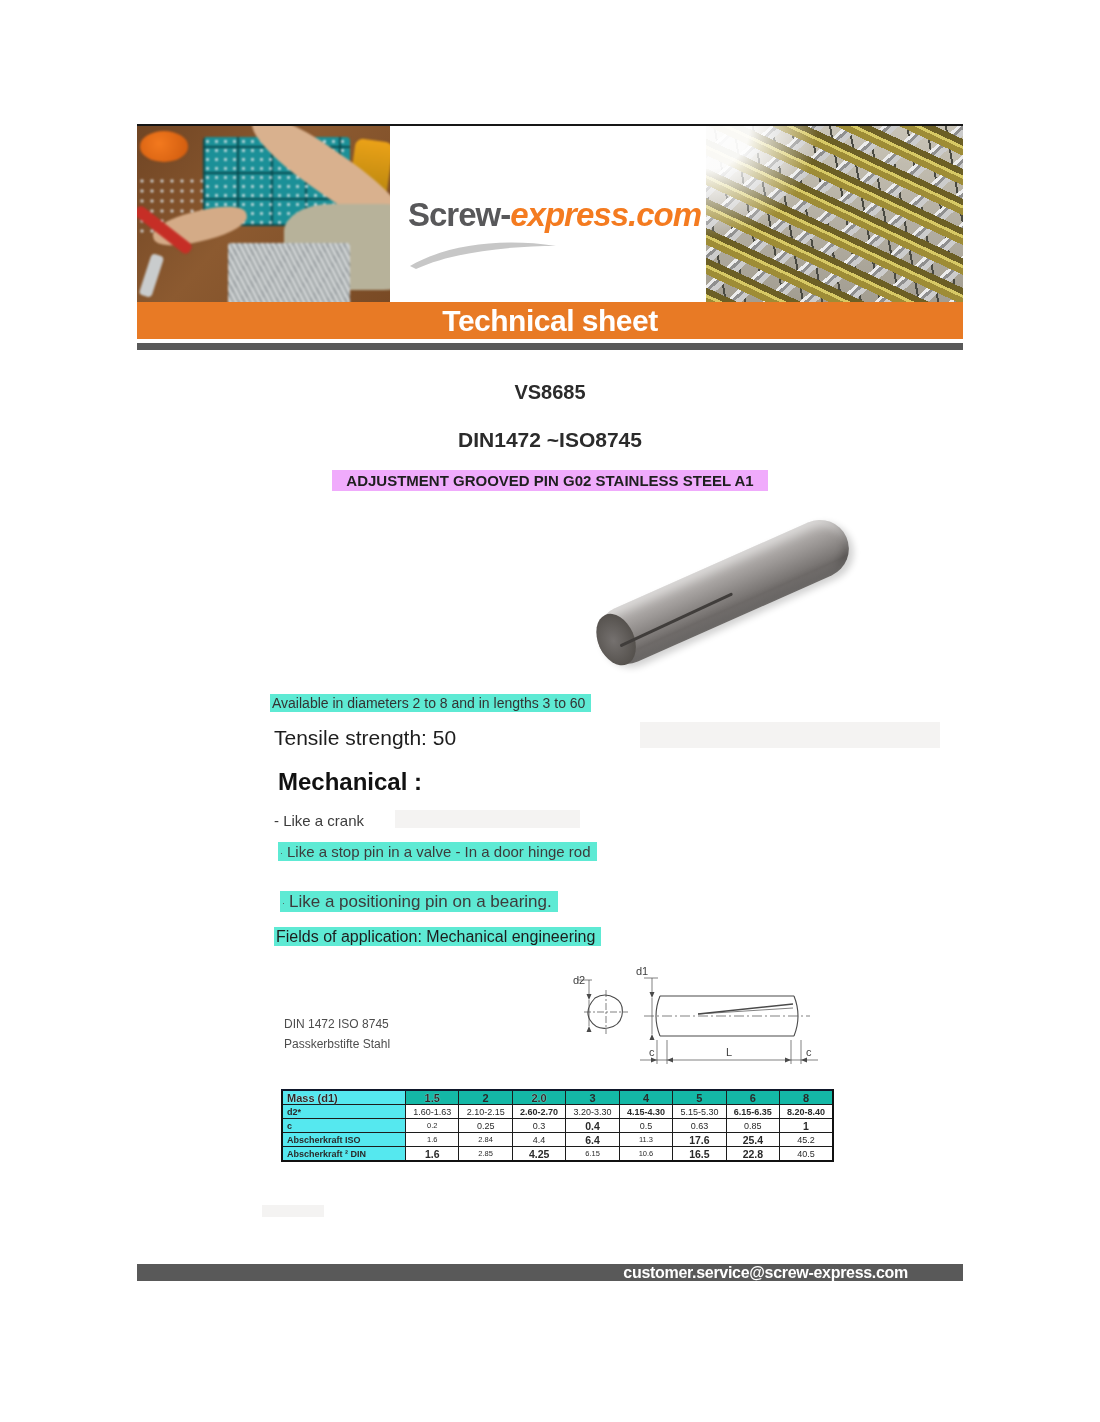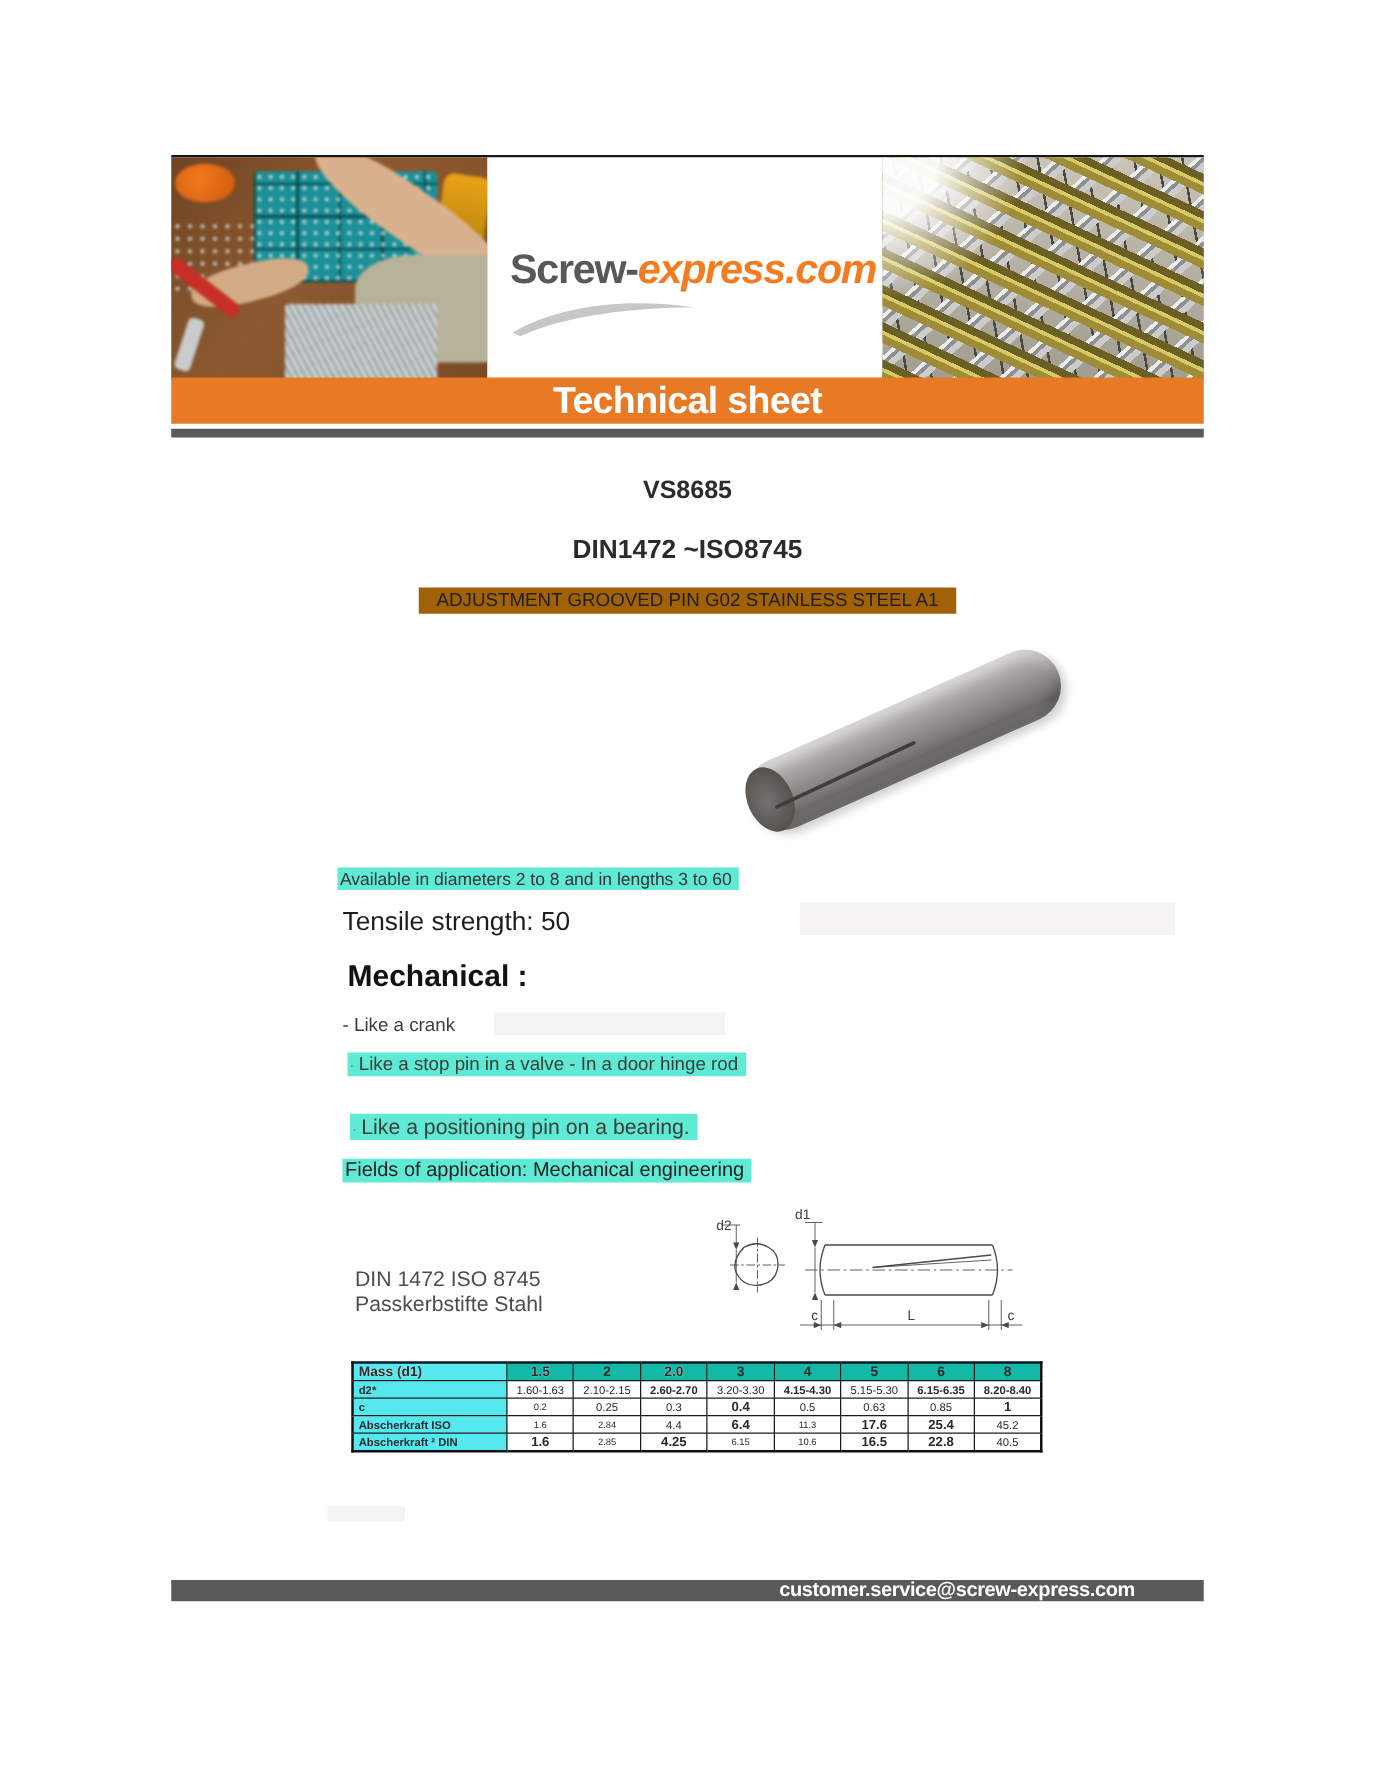--- a/index.html
+++ b/index.html
@@ -47,21 +47,21 @@
   
   .banner{left:137px;top:302px;width:826px;height:37px;background:#e87a25;color:#fff;
     display:flex;align-items:center;justify-content:center;font-size:30px;font-weight:800;letter-spacing:-.5px;}
   .stripe{left:137px;top:343px;width:826px;height:7px;background:#595959;}
 
   
   .titleblock{left:137px;top:381px;width:826px;text-align:center;}
   .t-code{font-size:20px;font-weight:bold;margin:0 0 24px 0;}
   .t-std{font-size:21px;font-weight:bold;margin:0 0 20px 0;}
   .t-desc{font-size:15px;font-weight:400;color:#1f1f1f;}
-  .hl2{background:#a16207;padding:2px 14px;}
+  .hl2{background:#f0abfc;padding:2px 14px;font-weight:bold;}
 
   
   .pin-wrap{left:560px;top:505px;width:330px;height:165px;}
   .pin-body{position:absolute;left:28px;top:58px;width:270px;height:58px;border-radius:29px;transform:rotate(-24deg);
     background:linear-gradient(to bottom,#c6c3c1 0%,#a5a19f 30%,#8b8785 55%,#716d6b 80%,#928e8c 100%);
     box-shadow:inset 0 -7px 9px rgba(0,0,0,.28), inset 0 7px 9px rgba(255,255,255,.38), 3px 5px 7px rgba(0,0,0,.18);}
   .pin-body::before{content:'';position:absolute;left:0;top:2px;width:36px;height:54px;border-radius:50%;
     background:radial-gradient(ellipse at 42% 50%,#75716f,#55514d 72%);}
   .pin-body::after{content:'';position:absolute;left:7%;top:58%;width:46%;height:3px;background:#403d3b;border-radius:2px;transform:rotate(-1deg);}
 
@@ -72,21 +72,21 @@
   .tensile{left:274px;top:726px;font-size:21px;color:#1d1d1d;}
   .apphead{left:278px;top:768px;font-size:24px;font-weight:bold;color:#111;}
   .b1{left:274px;top:812px;font-size:15px;color:#3c3c3c;}
   .b2{left:278px;top:843px;font-size:15px;color:#3c3c3c;}
   .b3{left:280px;top:892px;font-size:17px;color:#3c3c3c;}
   .dotmark{font-size:9px;vertical-align:middle;color:#555;margin-right:4px;}
   .fields{left:274px;top:928px;font-size:16px;color:#1d1d1d;}
   .blotch{background:#f4f3f2;}
 
   
-  .diag-caption{left:284px;top:1014px;font-size:17px;color:#4d4d4d;line-height:20px;}
+  .diag-caption{left:284px;top:1014px;font-size:12px;color:#4d4d4d;line-height:20px;}
   .diag-svg{left:548px;top:960px;}
 
   
   .spec-table{left:281px;top:1089px;}
   table.spec{border-collapse:collapse;table-layout:fixed;width:553px;font-size:9px;}
   table.spec td{border:1px solid #1c1c1c;height:13px;padding:0 2px;text-align:center;vertical-align:middle;background:#fff;color:#2a2a2a;}
   table.spec tr:first-child td{border-top:2px solid #0f172a;}
   table.spec tr:last-child td{border-bottom:2px solid #111;}
   table.spec td:first-child{border-left:2px solid #111;width:116px;text-align:left;background:#55e8ef;font-weight:bold;padding-left:4px;}
   table.spec td:last-child{border-right:2px solid #111;}

